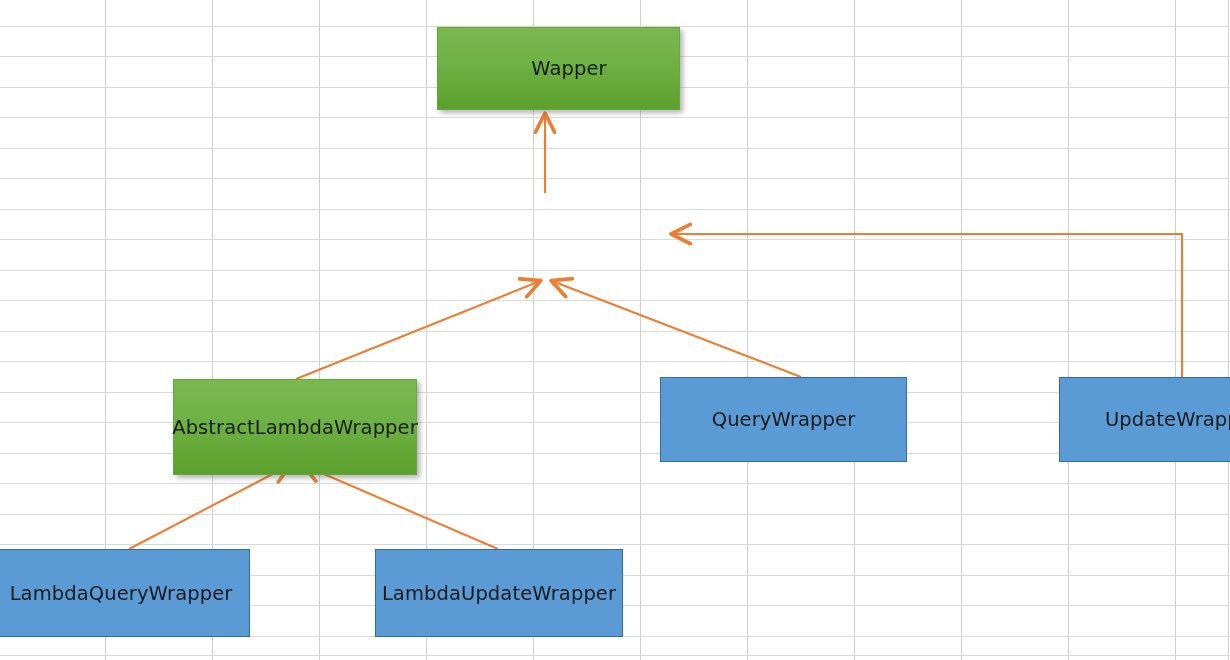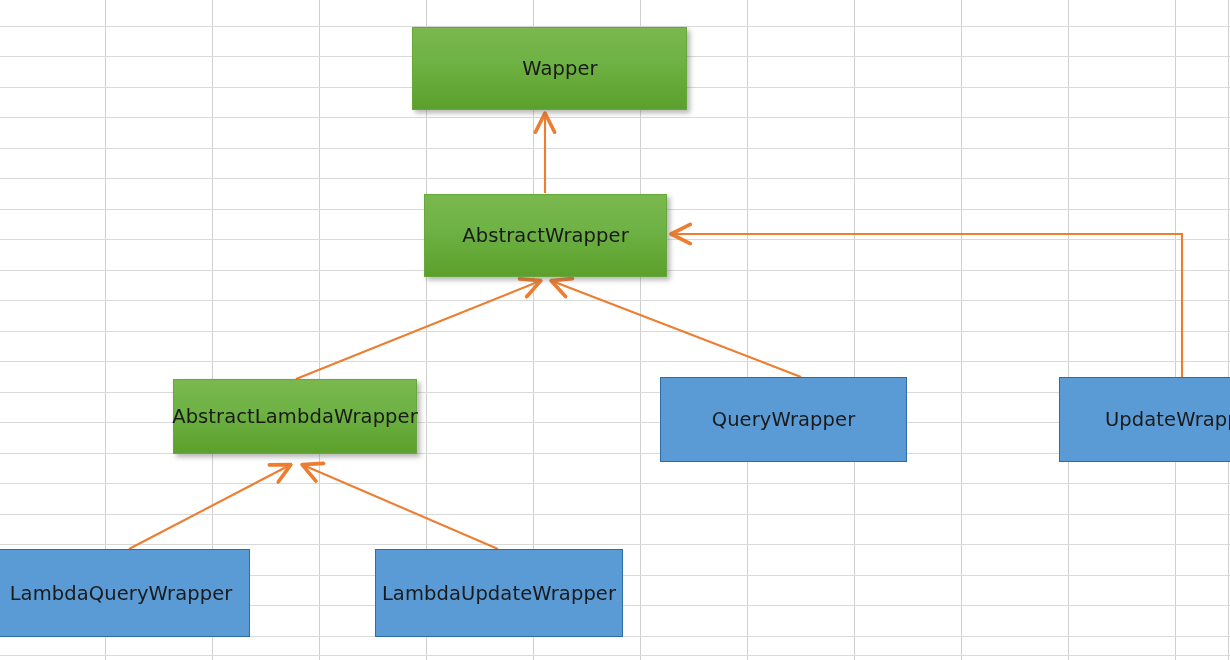--- a/index.html
+++ b/index.html
@@ -67,29 +67,26 @@
     <g fill="none" stroke="#ed7d31" stroke-width="2.1" stroke-linecap="butt">
       <polyline points="545,193 545,114" marker-end="url(#openArrow)"></polyline>
       <polyline points="296,379 540,281" marker-end="url(#openArrow)"></polyline>
       <polyline points="801,377 552,281" marker-end="url(#openArrow)"></polyline>
       <polyline points="1182,377 1182,234 672,234" marker-end="url(#openArrow)"></polyline>
       <polyline points="129,549 290,465" marker-end="url(#openArrow)"></polyline>
       <polyline points="498,549 303,465" marker-end="url(#openArrow)"></polyline>
     </g>
   </svg>
 
-  <div class="node node-green" style="left:412px; top:27px; width:275px; height:83px;padding-left:21px;">
+  <div class="node node-green" style="left:437px; top:27px; width:243px; height:83px;padding-left:21px;">
     <span class="node-label">Wapper</span>
   </div>
 
-  <div class="node node-green" style="left:424px; top:194px; width:243px; height:83px;">
-    <span class="node-label">AbstractWrapper</span>
-  </div>
 
-  <div class="node node-green" style="left:173px; top:379px; width:244px; height:75px;">
+  <div class="node node-green" style="left:173px; top:379px; width:244px; height:96px;">
     <span class="node-label">AbstractLambdaWrapper</span>
   </div>
 
   <div class="node node-blue" style="left:660px; top:377px; width:247px; height:85px;">
     <span class="node-label">QueryWrapper</span>
   </div>
 
   <div class="node node-blue" style="left:1059px; top:377px; width:247px; height:85px;">
     <span class="node-label">UpdateWrapper</span>
   </div>

